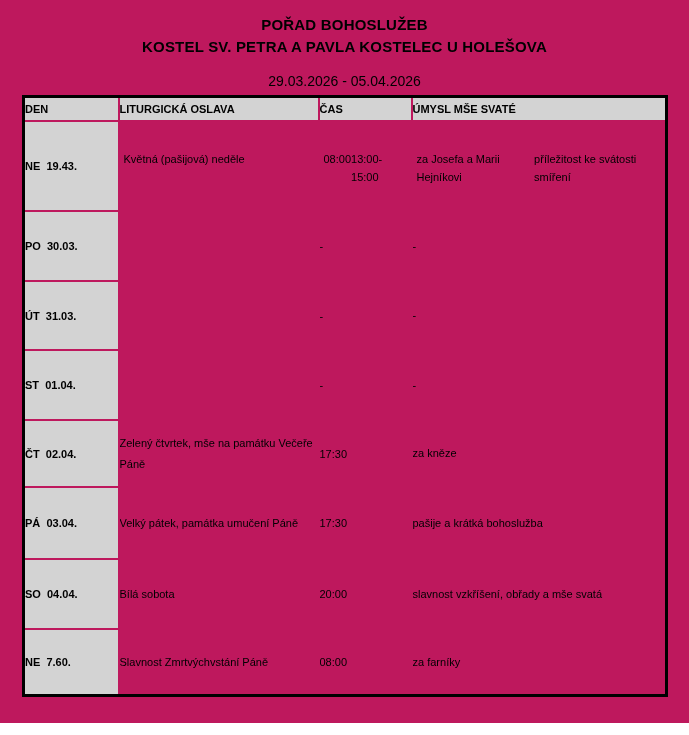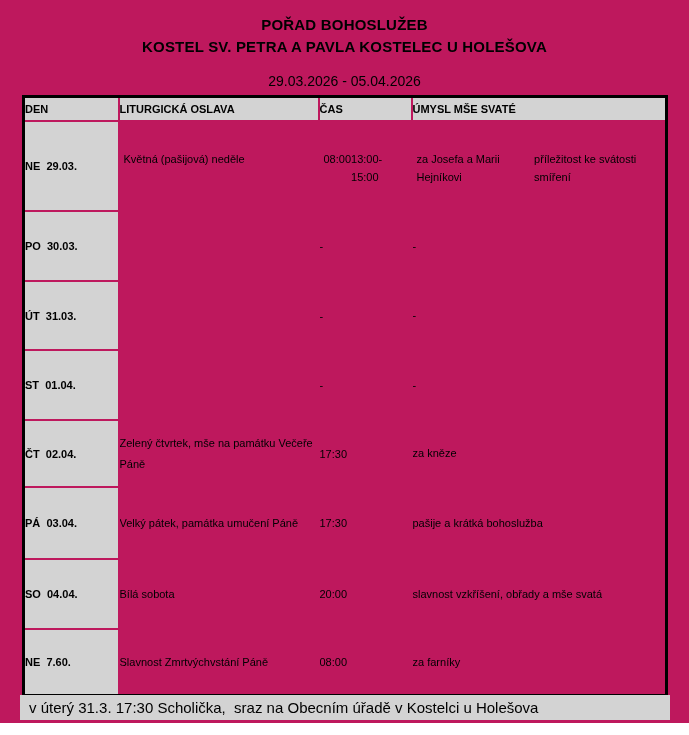--- a/index.html
+++ b/index.html
@@ -123,21 +123,21 @@
     <thead>
       <tr>
         <th>DEN</th>
         <th>LITURGICKÁ OSLAVA</th>
         <th>ČAS</th>
         <th>ÚMYSL MŠE SVATÉ</th>
       </tr>
     </thead>
     <tbody>
       <tr class="r0">
-        <td class="den">NE  29.03.</td>
+        <td class="den">NE  19.43.</td>
         <td class="oslava split">
           <div class="split-inner">
             <div class="line">Květná (pašijová) neděle</div>
             <div class="line"></div>
           </div>
         </td>
         <td class="cas split">
           <div class="split-inner">
             <div class="line">08:00</div>
             <div class="line">13:00-15:00</div>
@@ -188,15 +188,14 @@
       </tr>
       <tr class="r7">
         <td class="den">NE  7.60.</td>
         <td class="oslava">Slavnost Zmrtvýchvstání Páně</td>
         <td class="cas">08:00</td>
         <td class="umysl">za farníky</td>
       </tr>
     </tbody>
   </table>
 
-  <div class="footer-bar">v úterý 31.3. 17:30 Scholička,  sraz na Obecním úřadě v Kostelci u Holešova</div>
 
 </div>
 
 </body></html>

